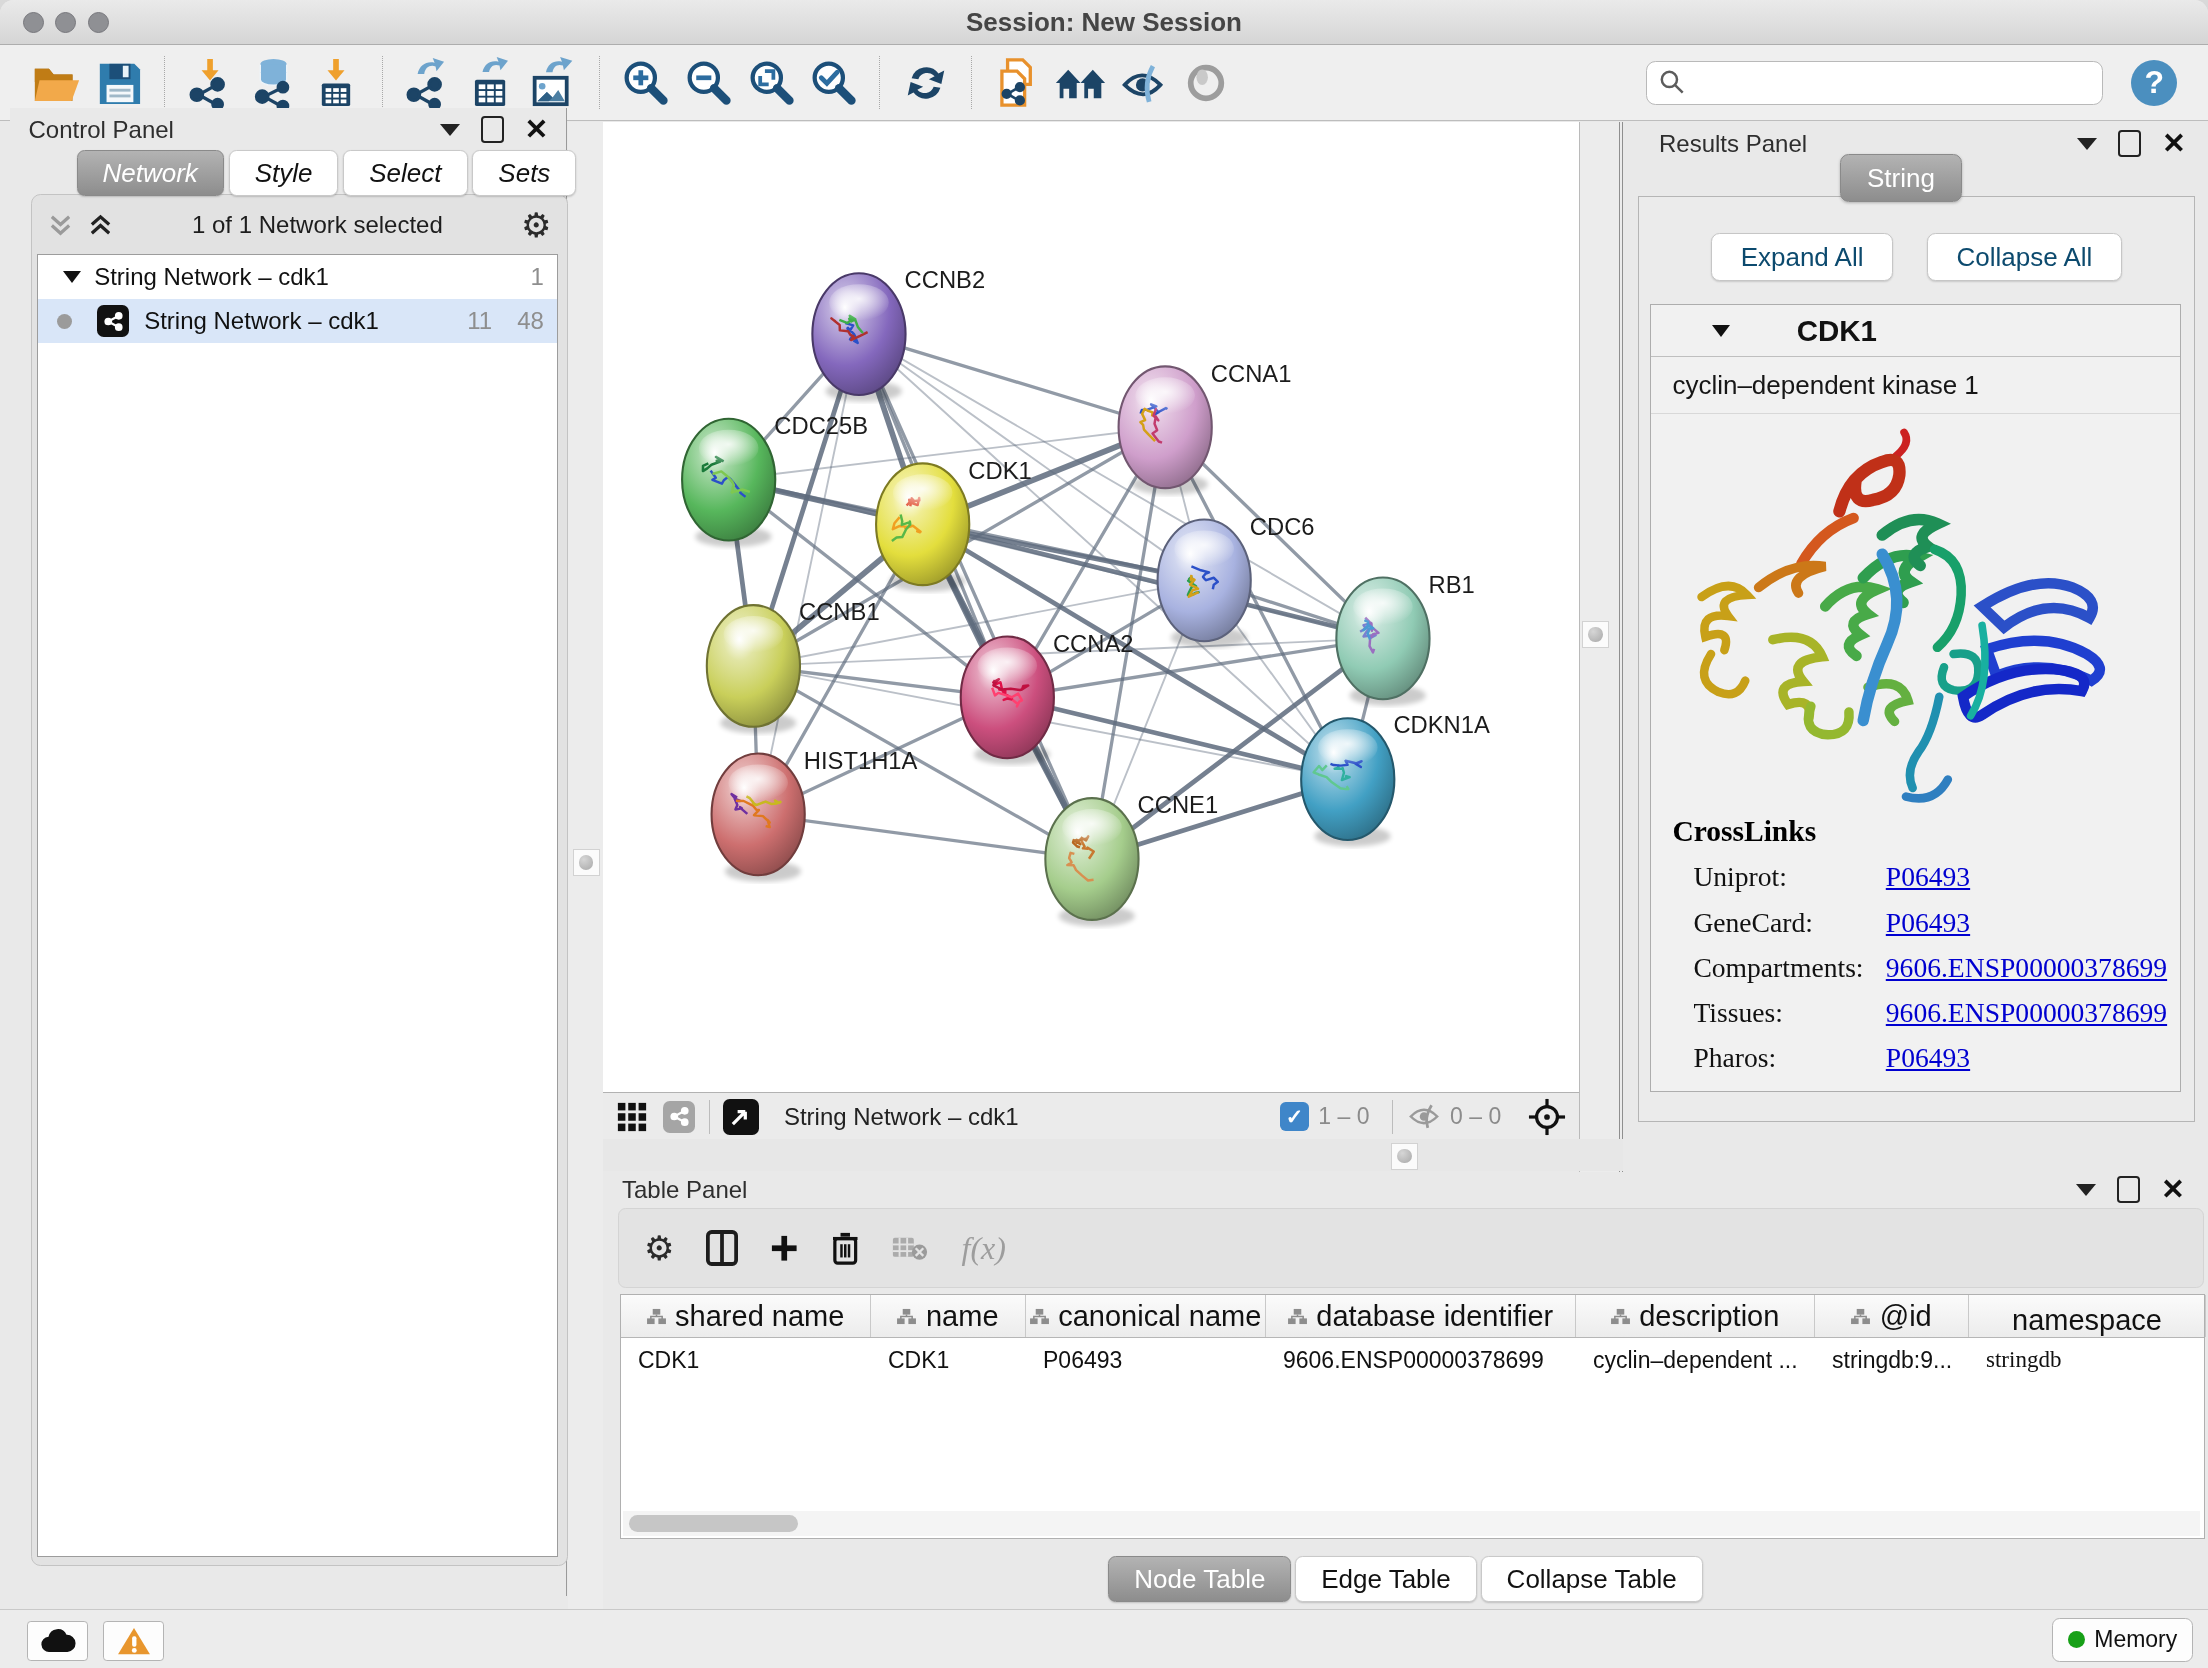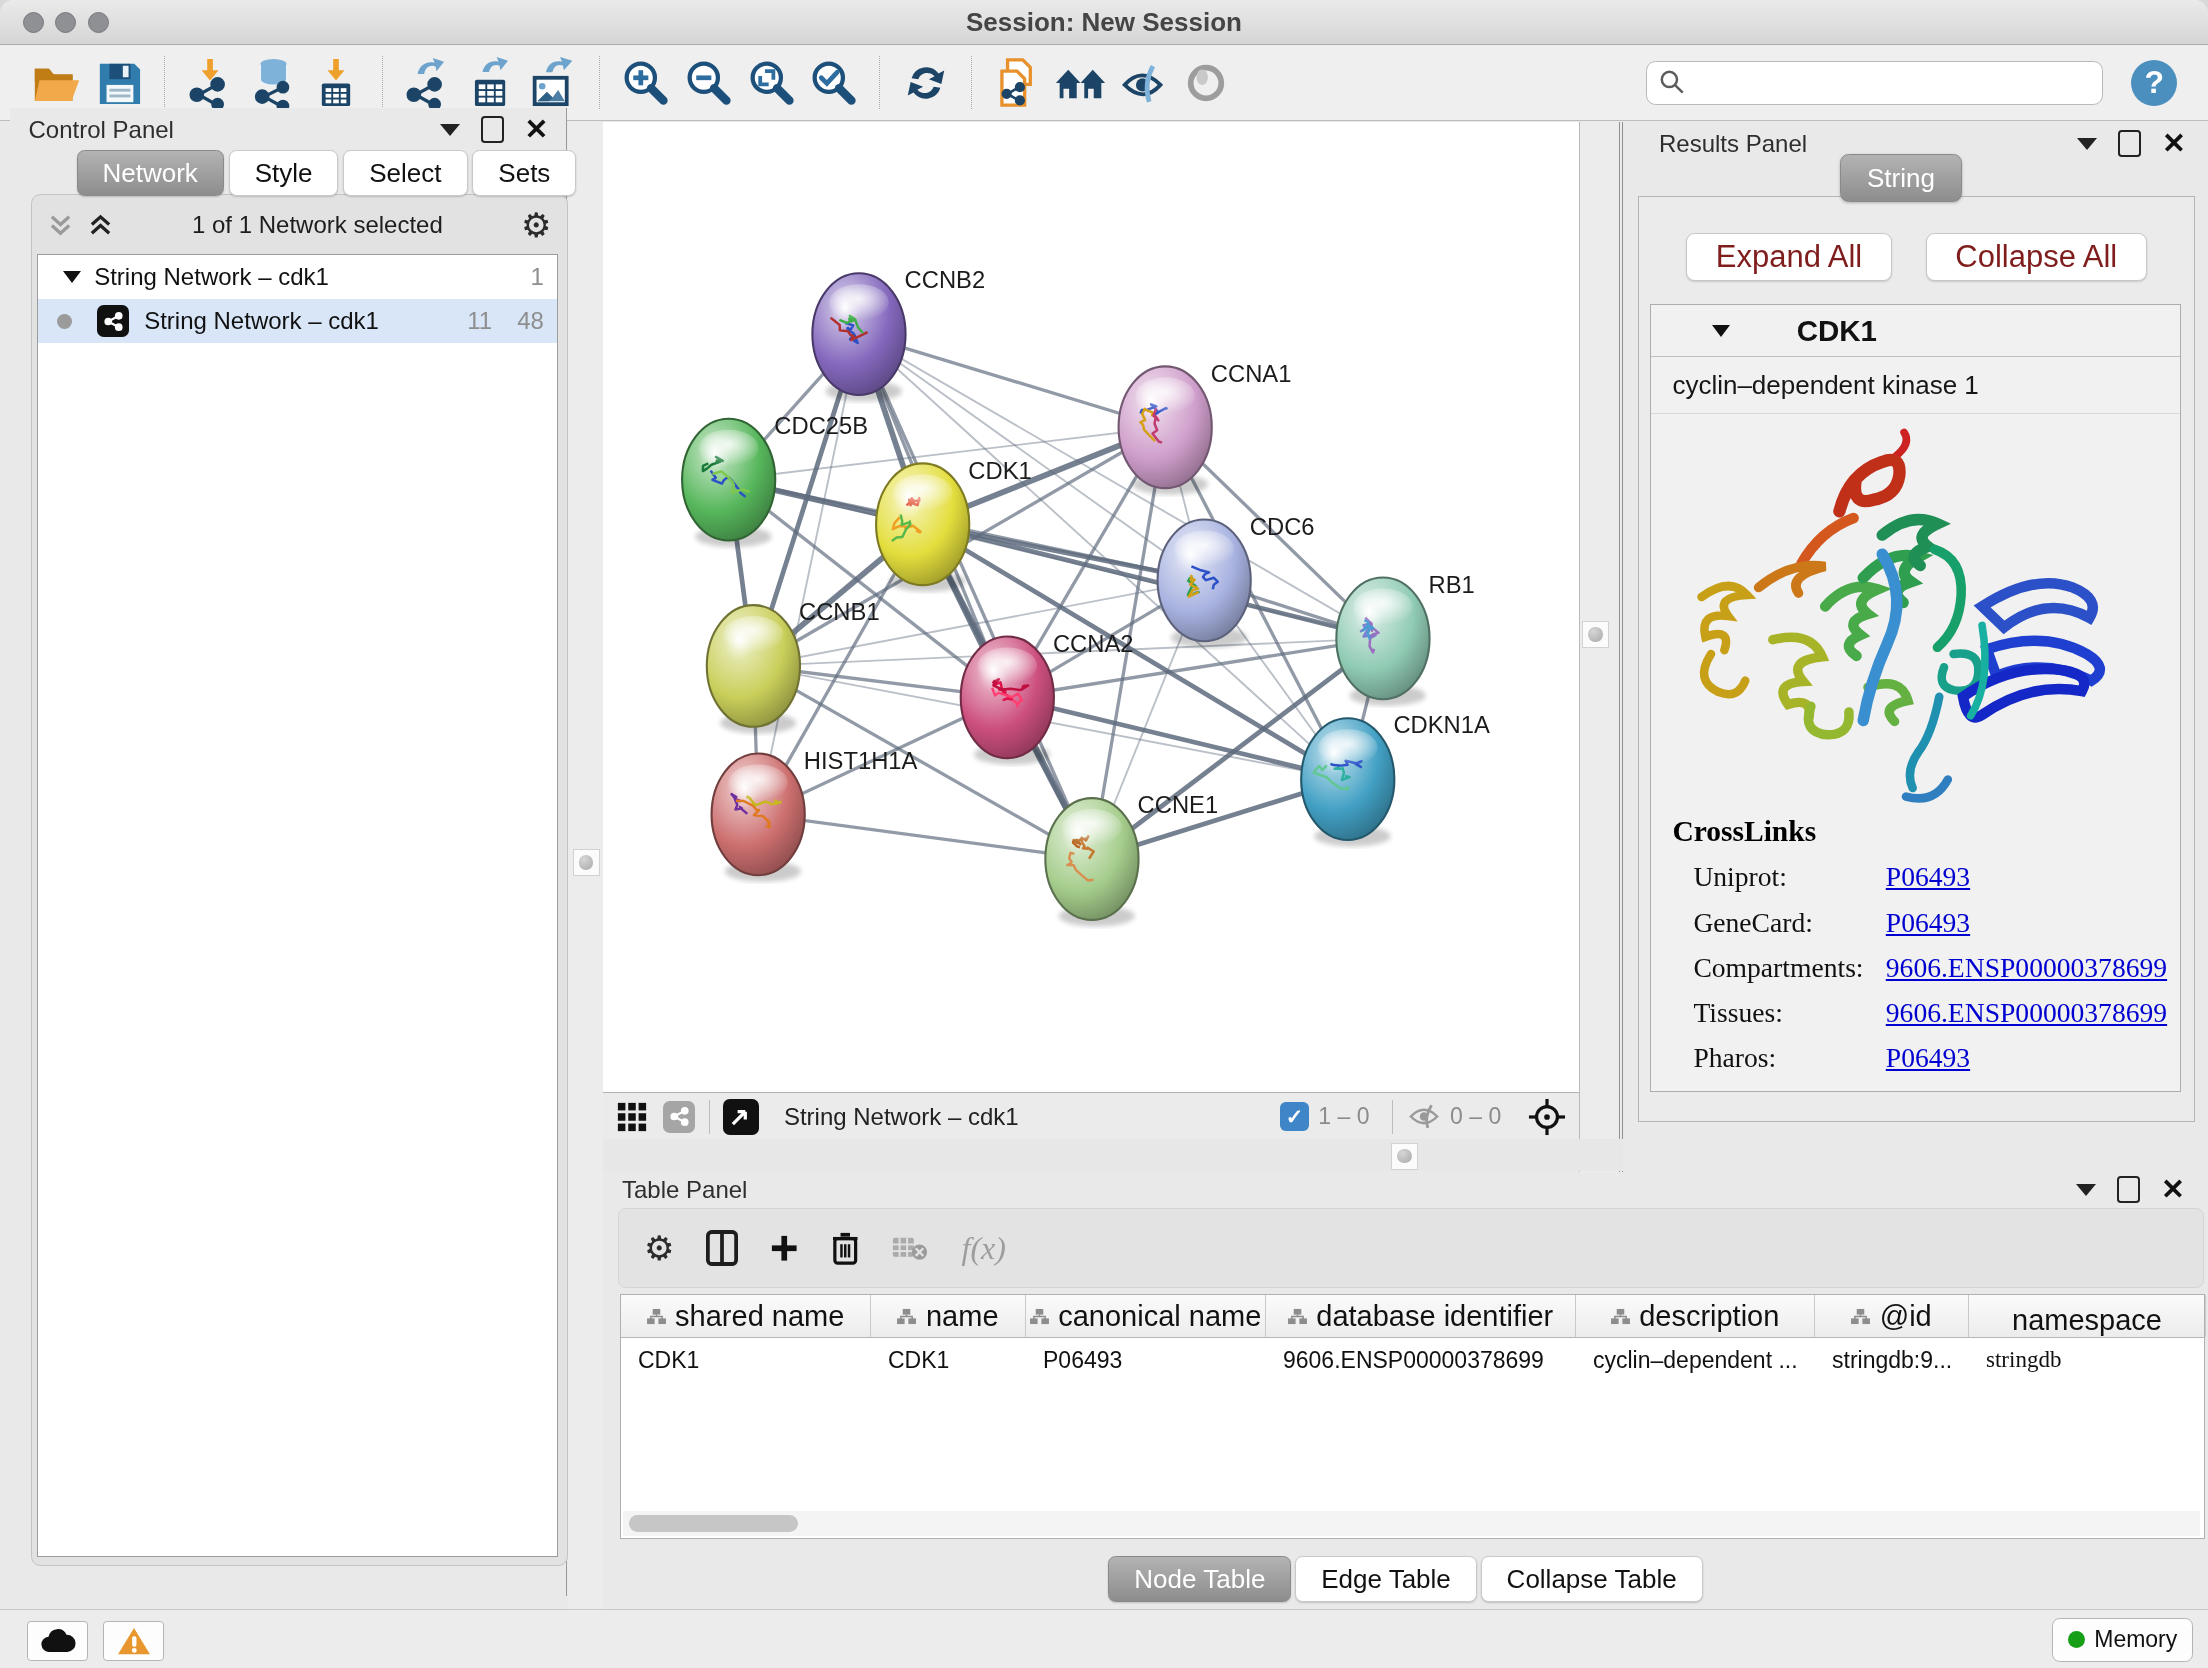--- a/index.html
+++ b/index.html
@@ -27,21 +27,21 @@
   .panel-title{font-size:24px;color:#2e2e2e;}
   .panel-ctrls{display:flex;align-items:center;gap:21px;font-size:23px;color:#111;}
   .pc-min{width:0;height:0;border-left:10.5px solid transparent;border-right:10.5px solid transparent;
     border-top:12.4px solid #222;}
   .pc-float{width:19px;height:23px;border:2.9px solid #222;border-radius:3.8px;}
   .pc-close{font-size:28.5px;font-weight:bold;line-height:19px;}
   
   .control-panel{position:absolute;left:9.5px;top:108px;width:556px;height:1488px;background:#e9e9e9;
     border-right:1.9px solid #9a9a9a;}
   .cp-head{display:flex;align-items:center;justify-content:space-between;padding:7.6px 17px 3.8px 19px;}
-  .tabs-row{position:absolute;left:67px;top:42px;display:flex;gap:4.8px;z-index:3;}
+  .tabs-row{position:absolute;left:67px;top:42px;display:flex;gap:4.8px;z-index:3;font-style:italic;}
   .tab{height:44px;line-height:44px;padding:0 25px;font-size:26px;background:#fff;color:#111;
     border:1px solid #c9c9c9;border-radius:7.6px;box-shadow:0 1px 1.9px rgba(0,0,0,.18);}
   .tab.selected{background:linear-gradient(#b3b3b3,#8d8d8d);color:#fff;border-color:#8a8a8a;}
   .cp-box{position:absolute;left:21px;top:86px;width:535px;height:1370px;background:#e2e2e2;
     border:1px solid #c3c3c3;border-radius:9.5px;}
   .cp-toolrow{display:flex;align-items:center;height:49px;padding:5.7px 15px 0 15px;}
   .cp-status{flex:1;text-align:center;font-size:24px;color:#1d1d1d;}
   .cp-list{position:absolute;left:5.7px;top:59px;width:521px;height:1303px;background:#fff;
     border:1.9px solid #9c9c9c;box-sizing:border-box;}
   .net-row{display:flex;align-items:center;height:44px;font-size:24px;color:#111;padding:0 13.3px;}
@@ -74,21 +74,21 @@
   
   .results-panel{position:absolute;left:1623px;top:122px;width:586px;height:1050px;background:#e9e9e9;}
   .rp-head{display:flex;align-items:center;justify-content:space-between;padding:7.6px 23px 0 36px;}
   .string-tab{position:absolute;left:217px;top:32px;width:120px;height:46px;line-height:46px;text-align:center;
     background:linear-gradient(#b3b3b3,#8d8d8d);color:#fff;font-size:26px;border-radius:8.6px;
     border:1px solid #8a8a8a;z-index:3;box-shadow:0 1px 2.9px rgba(0,0,0,.25);}
   .rp-box{position:absolute;left:15px;top:74px;width:557px;height:926px;background:#ebebeb;
     border:1.9px solid #b5b5b5;box-sizing:border-box;}
   .rp-btnrow{display:flex;justify-content:center;gap:34px;margin-top:36px;}
   .rp-btn{height:46px;line-height:46px;padding:0 28.5px;background:#fff;border:1px solid #c6c6c6;
-    border-radius:8.6px;font-size:31px;color:#7f1d1d;box-shadow:0 1px 1.9px rgba(0,0,0,.15);}
+    border-radius:8.6px;font-size:26px;color:#0c4a6e;box-shadow:0 1px 1.9px rgba(0,0,0,.15);}
   .rp-inner{position:absolute;left:11.4px;top:107px;width:531px;height:788px;background:#f1f1f1;
     border:1.9px solid #adadad;box-sizing:border-box;}
   .prot-head{height:51px;border-bottom:1px solid #bfbfbf;display:flex;align-items:center;}
   .prot-head .tri-down{margin-left:61px;}
   .prot-name{font-size:29.5px;font-weight:bold;color:#111;margin-left:53px;}
   .prot-desc{font-size:26px;color:#161616;padding:13.3px 0 0 21px;border-bottom:1px solid #d8d8d8;
     padding-bottom:11.4px;}
   .crosslinks{font-family:"Liberation Serif",serif;padding-left:21px;}
   .cl-title{font-size:29.5px;font-weight:bold;color:#000;margin-top:5.7px;}
   .cl-row{display:flex;font-size:27.6px;margin-top:13.3px;}

